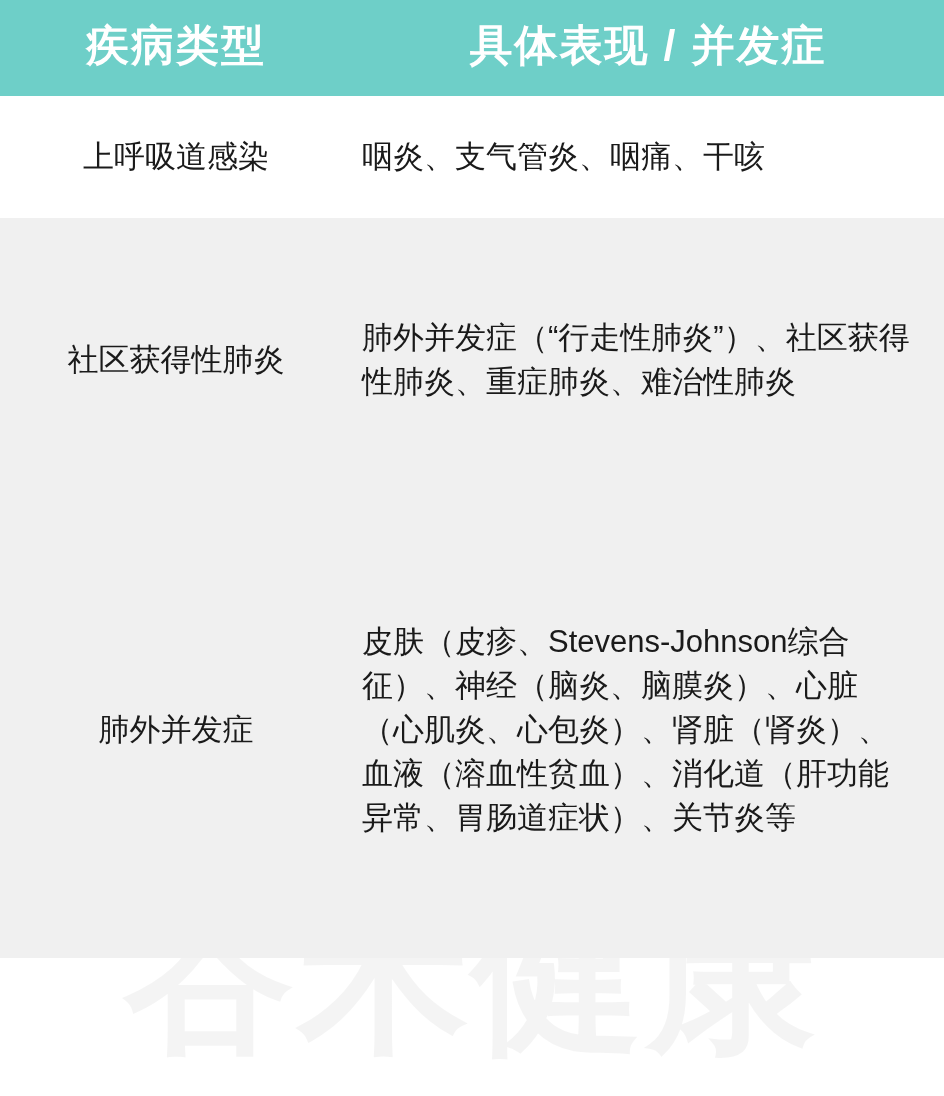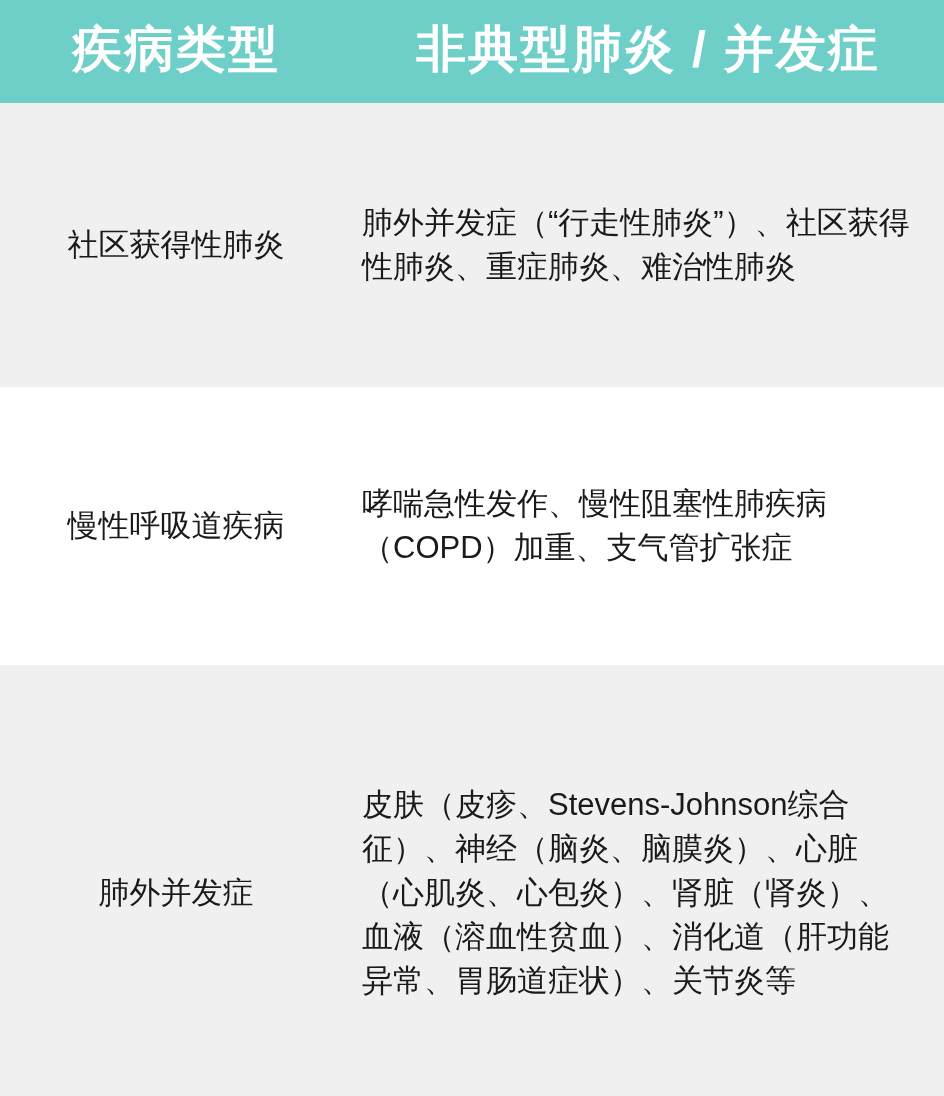--- a/index.html
+++ b/index.html
@@ -56,21 +56,21 @@
     width: 944px;
     border-collapse: collapse;
     table-layout: fixed;
   }
   table.disease-table col.col-type { width: 352px; }
   table.disease-table col.col-manif { width: 592px; }
 
   thead th {
     background: #6ecfc8;
     color: #ffffff;
-    font-size: 50px;
+    font-size: 43px;
     font-weight: 700;
     letter-spacing: 2px;
     padding: 16px 8px 20px 8px;
     text-align: center;
     vertical-align: middle;
     height: 60px;
     border: none;
   }
 
   tbody td {
@@ -113,31 +113,31 @@
 
 <div class="table-wrap">
   <table class="disease-table">
     <colgroup>
       <col class="col-type">
       <col class="col-manif">
     </colgroup>
     <thead>
       <tr>
         <th>疾病类型</th>
-        <th>非典型肺炎 / 并发症</th>
+        <th>具体表现 / 并发症</th>
       </tr>
     </thead>
     <tbody>
+      <tr class="row-even r0">
+        <td class="cell-type">上呼吸道感染</td>
+        <td class="cell-manif">咽炎、支气管炎、咽痛、干咳</td>
+      </tr>
       <tr class="row-odd r1">
         <td class="cell-type">社区获得性肺炎</td>
         <td class="cell-manif">肺外并发症（“行走性肺炎”）、社区获得性肺炎、重症肺炎、难治性肺炎</td>
-      </tr>
-      <tr class="row-even r2">
-        <td class="cell-type">慢性呼吸道疾病</td>
-        <td class="cell-manif">哮喘急性发作、慢性阻塞性肺疾病（COPD）加重、支气管扩张症</td>
       </tr>
       <tr class="row-odd r3">
         <td class="cell-type">肺外并发症</td>
         <td class="cell-manif">皮肤（皮疹、Stevens-Johnson综合征）、神经（脑炎、脑膜炎）、心脏（心肌炎、心包炎）、肾脏（肾炎）、血液（溶血性贫血）、消化道（肝功能异常、胃肠道症状）、关节炎等</td>
       </tr>
     </tbody>
   </table>
 </div>
 
 </body></html>

